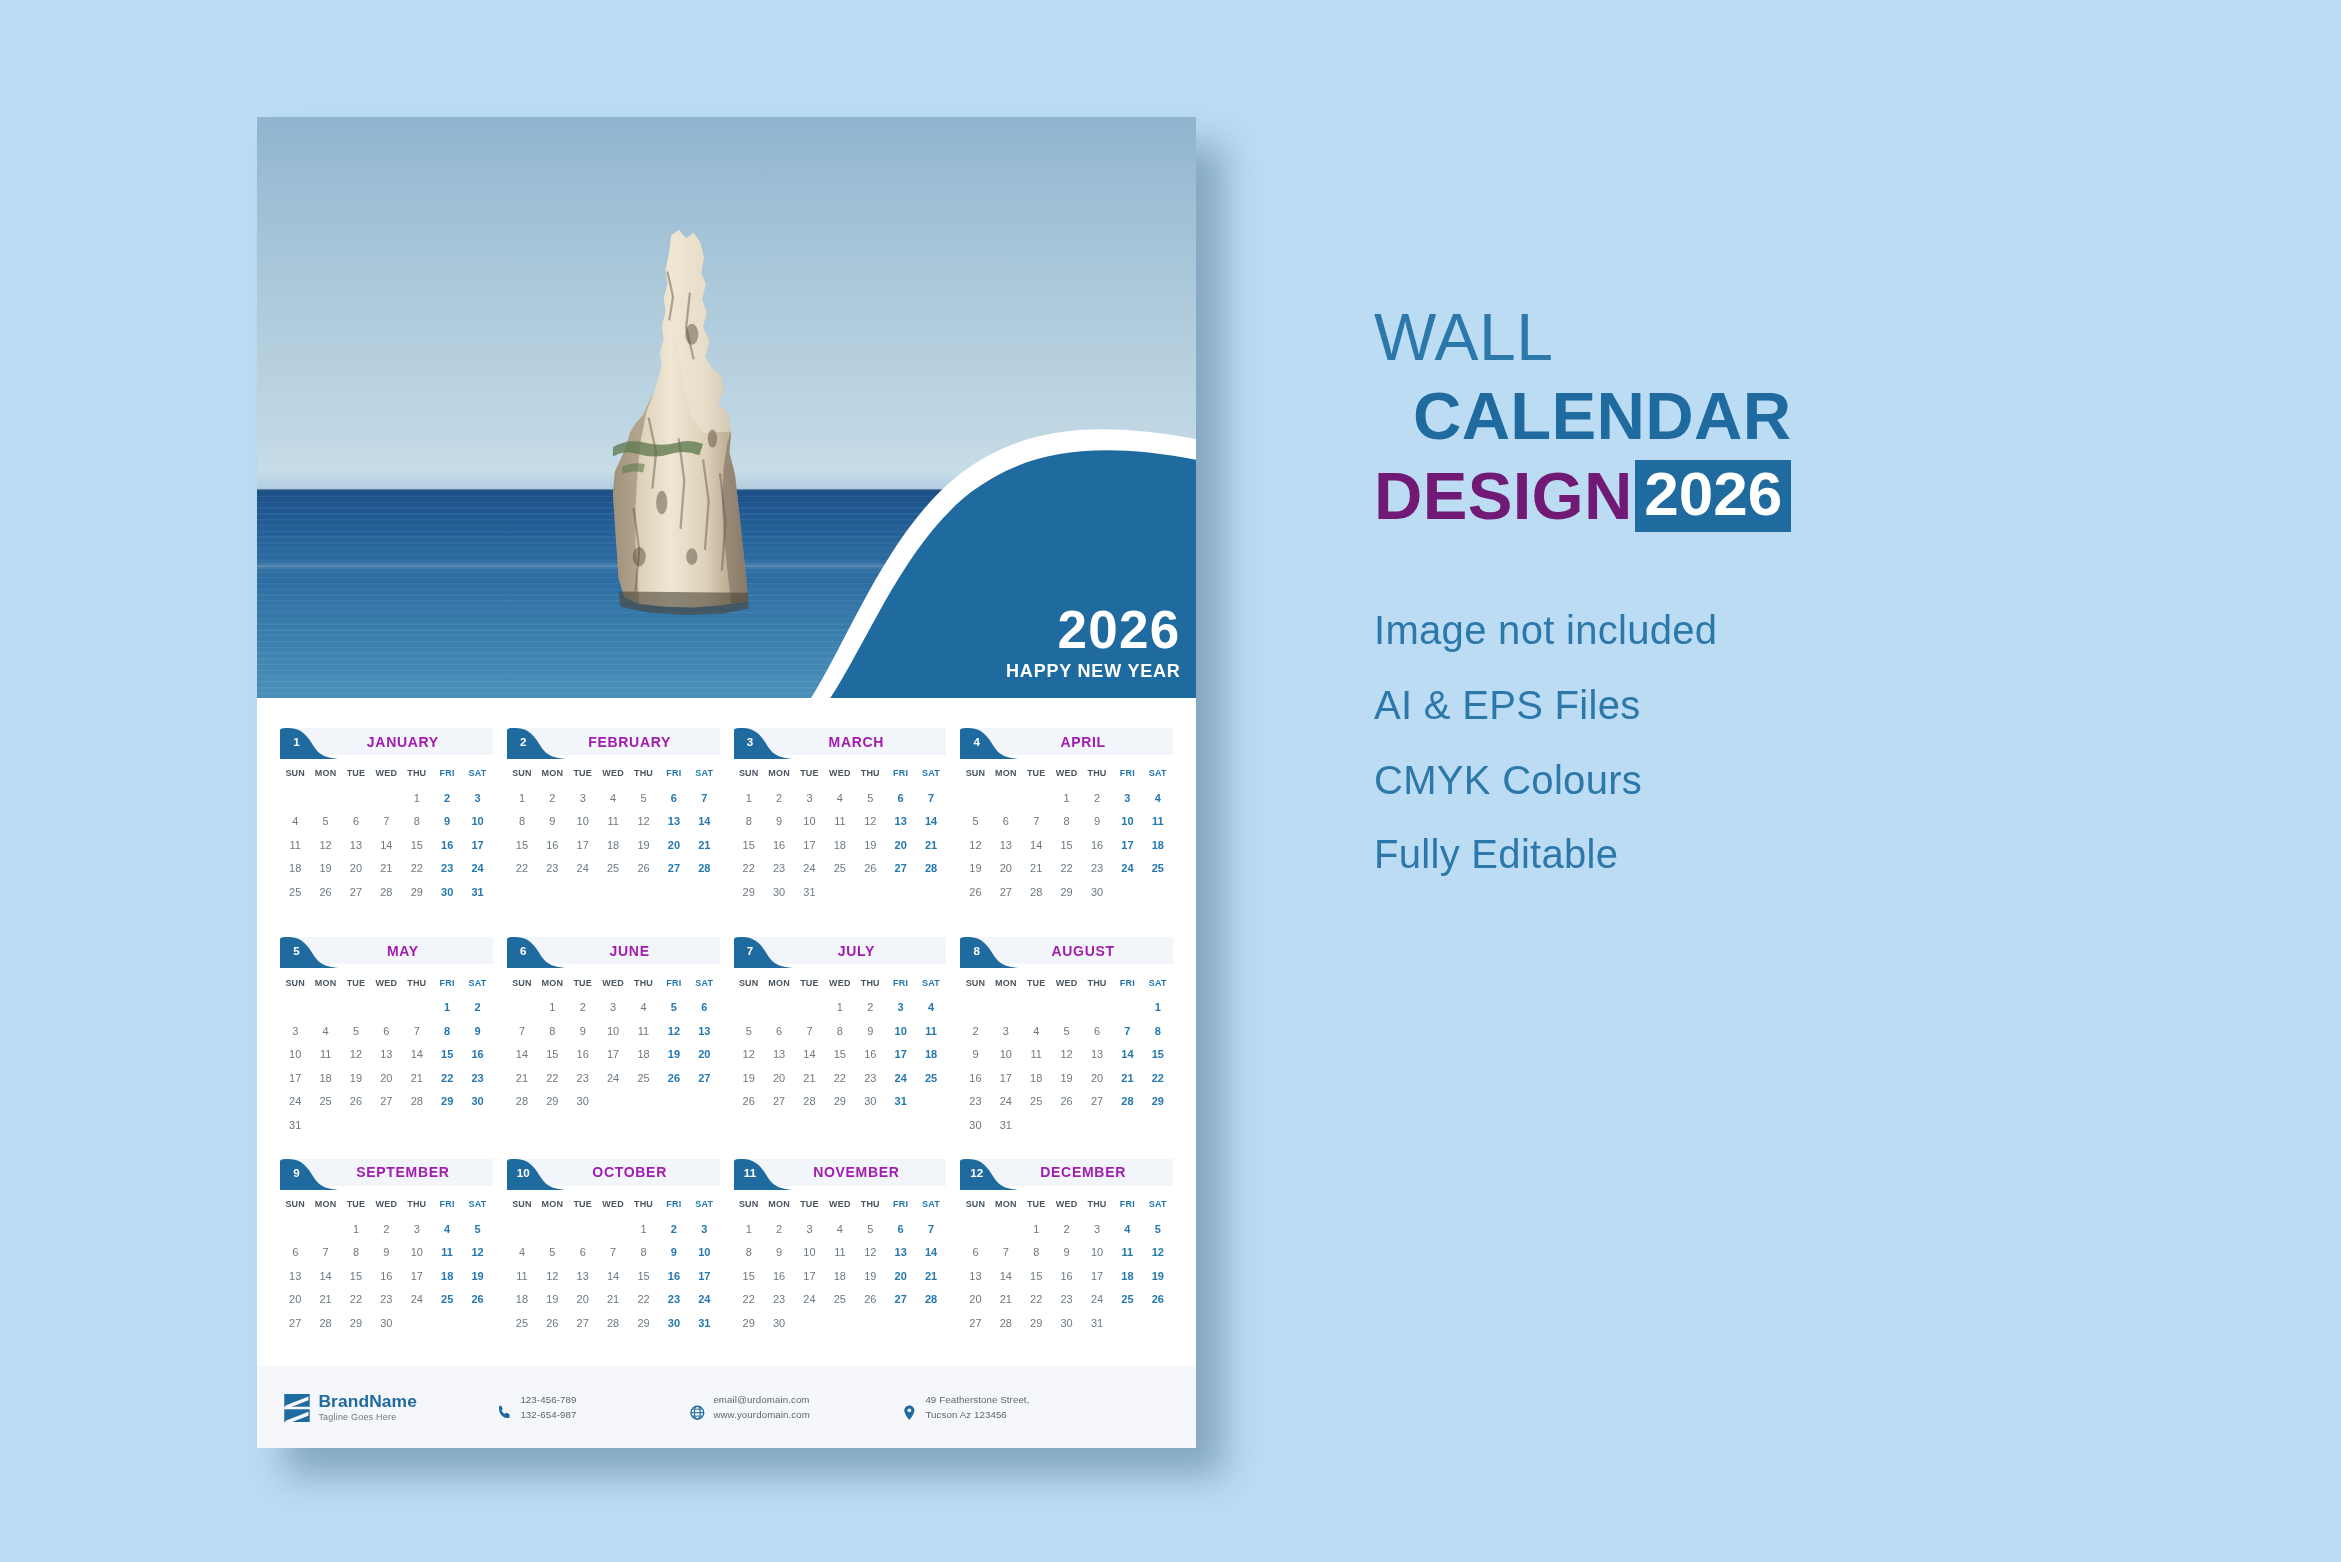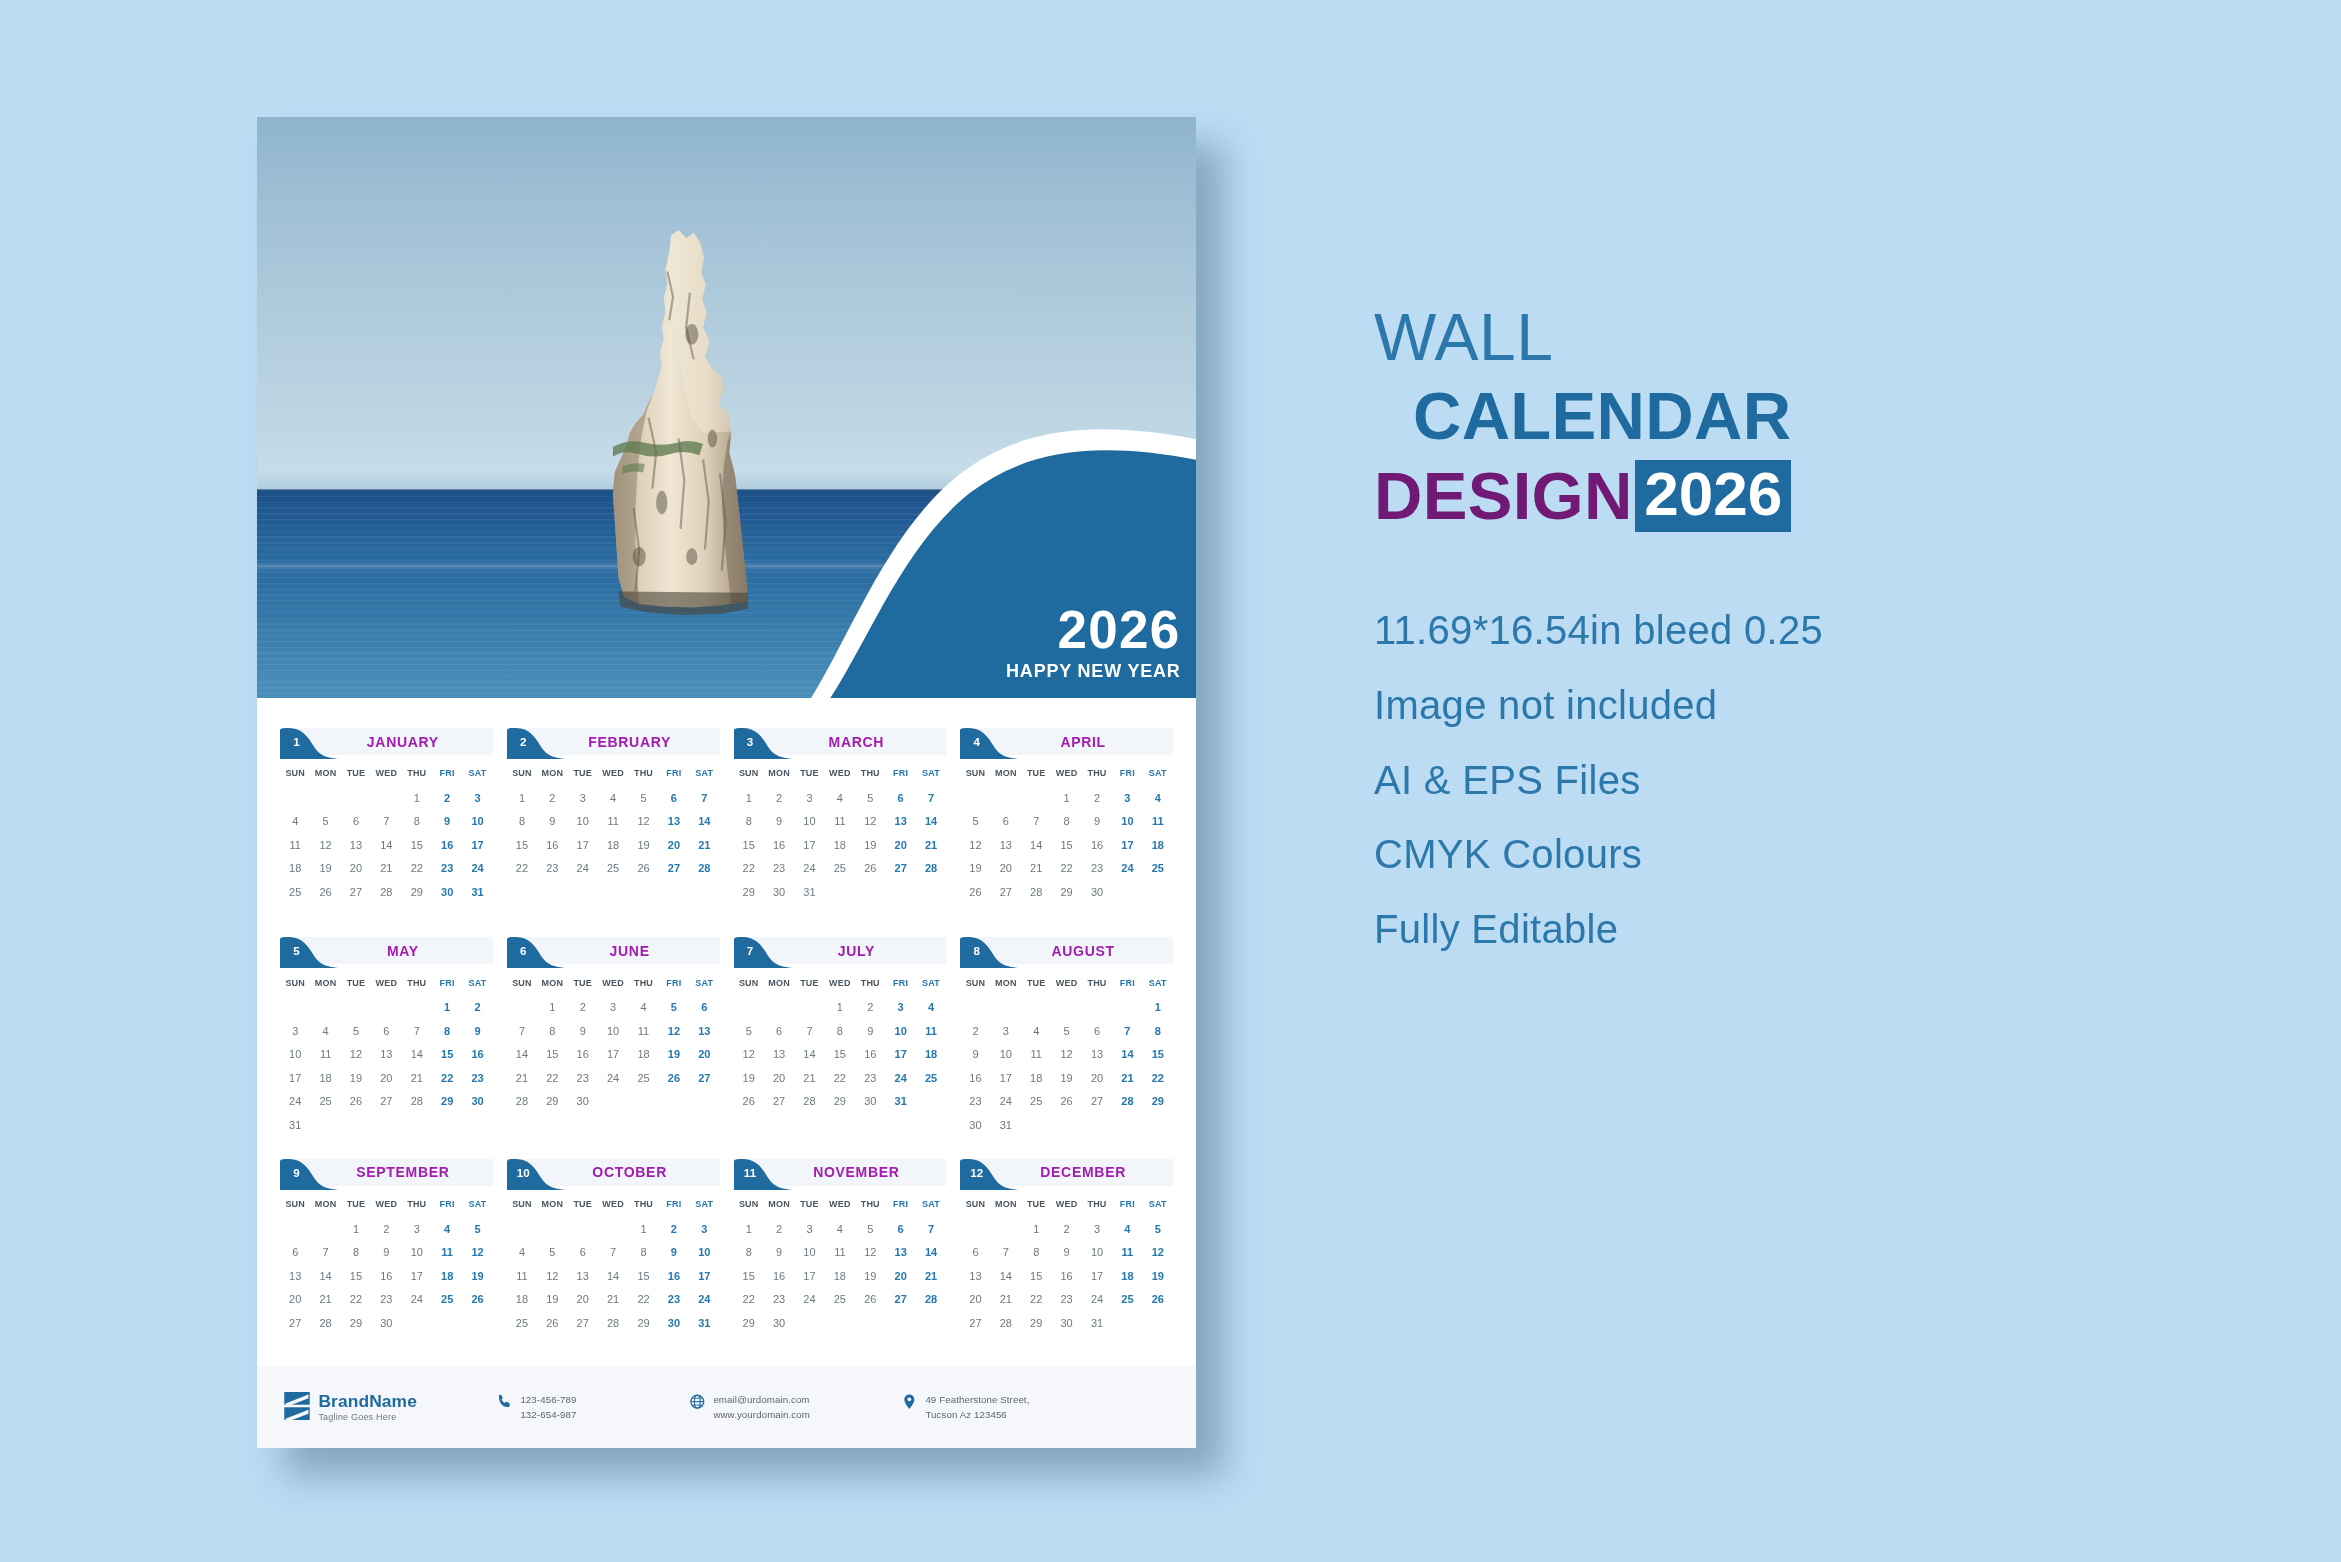--- a/index.html
+++ b/index.html
@@ -98,21 +98,21 @@
     padding:5.8px 0; font-weight:400;
   }
   table.cal td.we { color:#2578ae; font-weight:700; }
 
   
   #footer {
     position:absolute; left:0; bottom:0; width:100%; height:82px;
     background:#f5f7fa;
     display:flex; align-items:center; padding:0 27px;
   }
-  .f-cell { display:flex; align-items:flex-start; }
+  .f-cell { display:flex; align-items:flex-end; }
   #brand-cell { width:212px; }
   #logo-mark { width:26px; height:28px; margin-right:8.4px; flex:none; }
   #brand-name { font-size:17.4px; font-weight:700; color:#1f6a9e; line-height:1.05; letter-spacing:0.1px; }
   #brand-tag { font-size:9px; color:#6d7880; letter-spacing:0.2px; margin-top:1.3px; }
   .f-icon { width:16.7px; height:19.3px; margin-right:7.7px; flex:none; }
   .f-lines { font-size:9.7px; color:#5b6670; line-height:1.55; letter-spacing:0.1px; }
   #phone-cell { width:193px; }
   #web-cell { width:212px; }
   #addr-cell { flex:1; }
 
@@ -1207,21 +1207,20 @@
   </div>
 
   <div id="info">
     <div id="t1">WALL</div>
     <div id="t2">CALENDAR</div>
     <div id="t3row">
       <span id="t3">DESIGN</span>
       <span id="t3year">2026</span>
     </div>
     <div id="features">
-        <div class="feat">11.69*16.54in bleed 0.25</div>
         <div class="feat">Image not included</div>
         <div class="feat">AI &amp; EPS Files</div>
         <div class="feat">CMYK Colours</div>
         <div class="feat">Fully Editable</div>
       </div>
   </div>
 
 </div>
 
 

